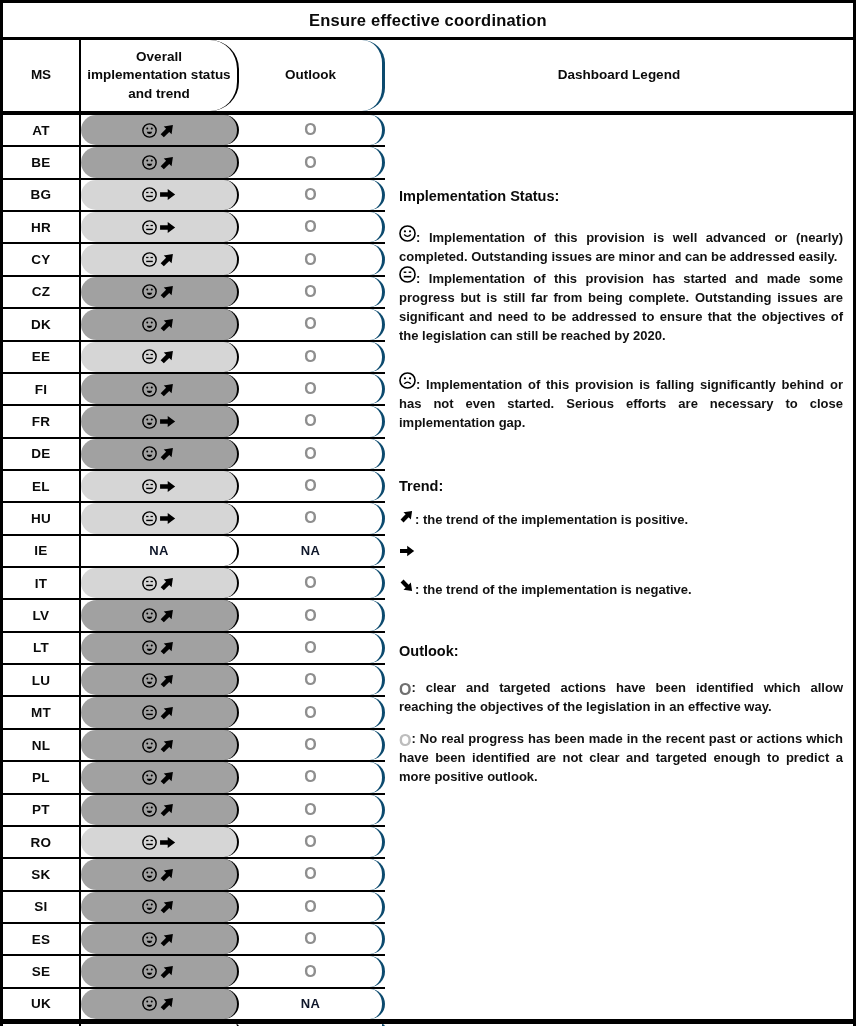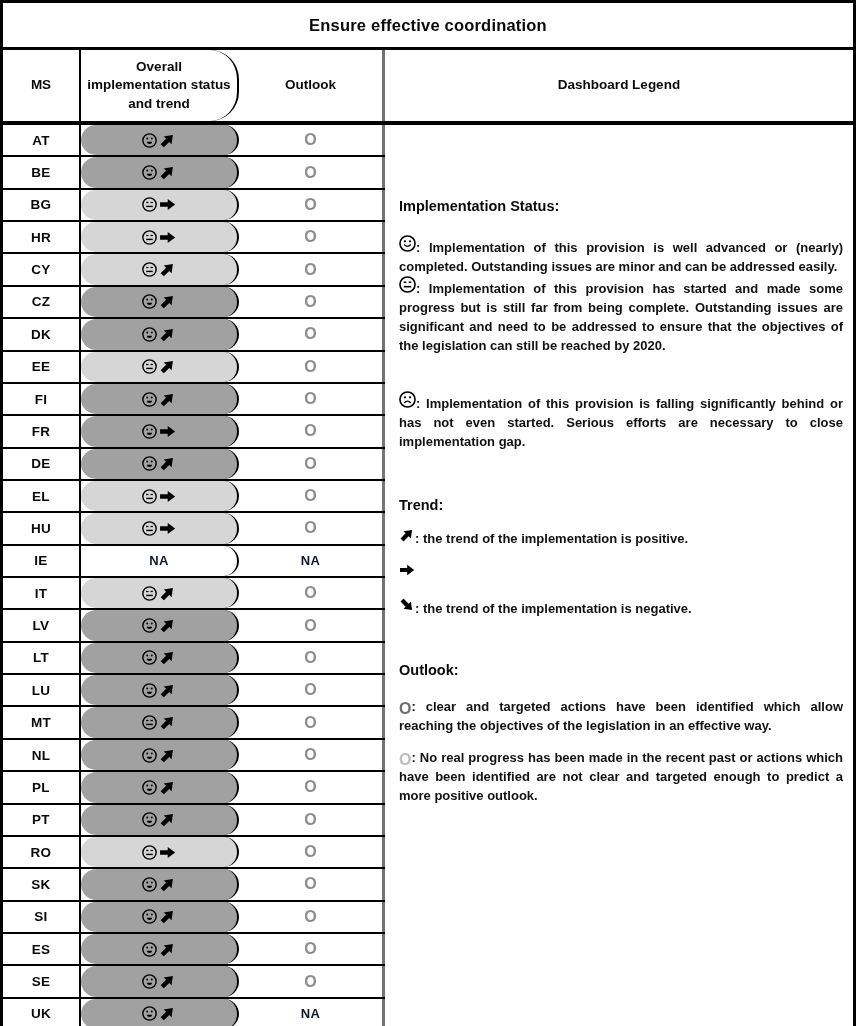--- a/index.html
+++ b/index.html
@@ -3,32 +3,32 @@
 <meta charset="utf-8">
 <style>
   * { box-sizing: border-box; margin: 0; padding: 0; }
   html,body { background:#ffffff; }
   body { font-family: "Liberation Sans", "DejaVu Sans", sans-serif; color:#0a0a0a; }
   .page{
     position:relative; width:856px; height:1026px; background:#fff;
     border:3px solid #000; border-bottom:none; overflow:hidden;
   }
   .title-row{
-    height:47px; border-bottom:3px solid #000;
+    height:37px; border-bottom:3px solid #000;
     display:flex; align-items:center; justify-content:center;
     font-size:16.5px; font-weight:bold; letter-spacing:.2px;
   }
   .header-row{ display:flex; height:75px; border-bottom:4px solid #000; }
   .hcell{
     display:flex; align-items:center; justify-content:center; text-align:center;
     font-size:13.5px; font-weight:bold; line-height:1.35; padding:2px 6px;
   }
   .c-ms{ width:78px; border-right:2px solid #000; }
   .c-status{ width:158px; border-right:2px solid #000;border-radius:29px; }
-  .c-outlook{ width:146px; border-right:3px solid #737373; }
+  .c-outlook{ width:146px; border-right:3px solid #0c4a6e;border-radius:23px; }
   .c-legend{ flex:1; }
   .body-wrap{ display:flex; height:909px; border-bottom:5px solid #000; }
   .rows-col{ display:flex; flex-direction:column; width:382px; }
   .row{ flex:1; display:flex; border-bottom:2px solid #000; }
   .row:last-child{ border-bottom:none; }
   .cell{ display:flex; align-items:center; justify-content:center; }
   .ms-cell{ font-size:13.5px; font-weight:bold; letter-spacing:.3px; }
   .status-cell{ gap:2px; }
   .shade-dark{ background:#a1a1a1; }
   .shade-light{ background:#d6d6d6; }
@@ -42,21 +42,21 @@
   .lh-impl{ margin-top:73px; }
   .lh-trend{ margin-top:46px; }
   .lh-outlook{ margin-top:44px; }
   .lpara{
     font-size:13px; font-weight:bold; line-height:19px; text-align:justify;
     color:#111;
   }
   .lpara .icn svg, .lpara .lo{ vertical-align:-3px; }
   .p-impl-0{ margin-top:21px; }
   .p-impl-1{ }
-  .p-impl-2{ margin-top:36px; }
+  .p-impl-2{ margin-top:27px; }
   .p-trend{ margin-top:14px; text-align:left; }
   .p-out-0{ margin-top:19px; }
   .p-out-1{ margin-top:13px; }
   .lo{ font-weight:800; font-size:16px; display:inline-block; line-height:14px; }
   .lo-dark{ color:#707070; }
   .lo-light{ color:#bdbdbd; }
   
   .bottom-strip{ display:flex; height:6px; background:#fff; }
   .bottom-strip .bs{ height:100%; }
 </style>

